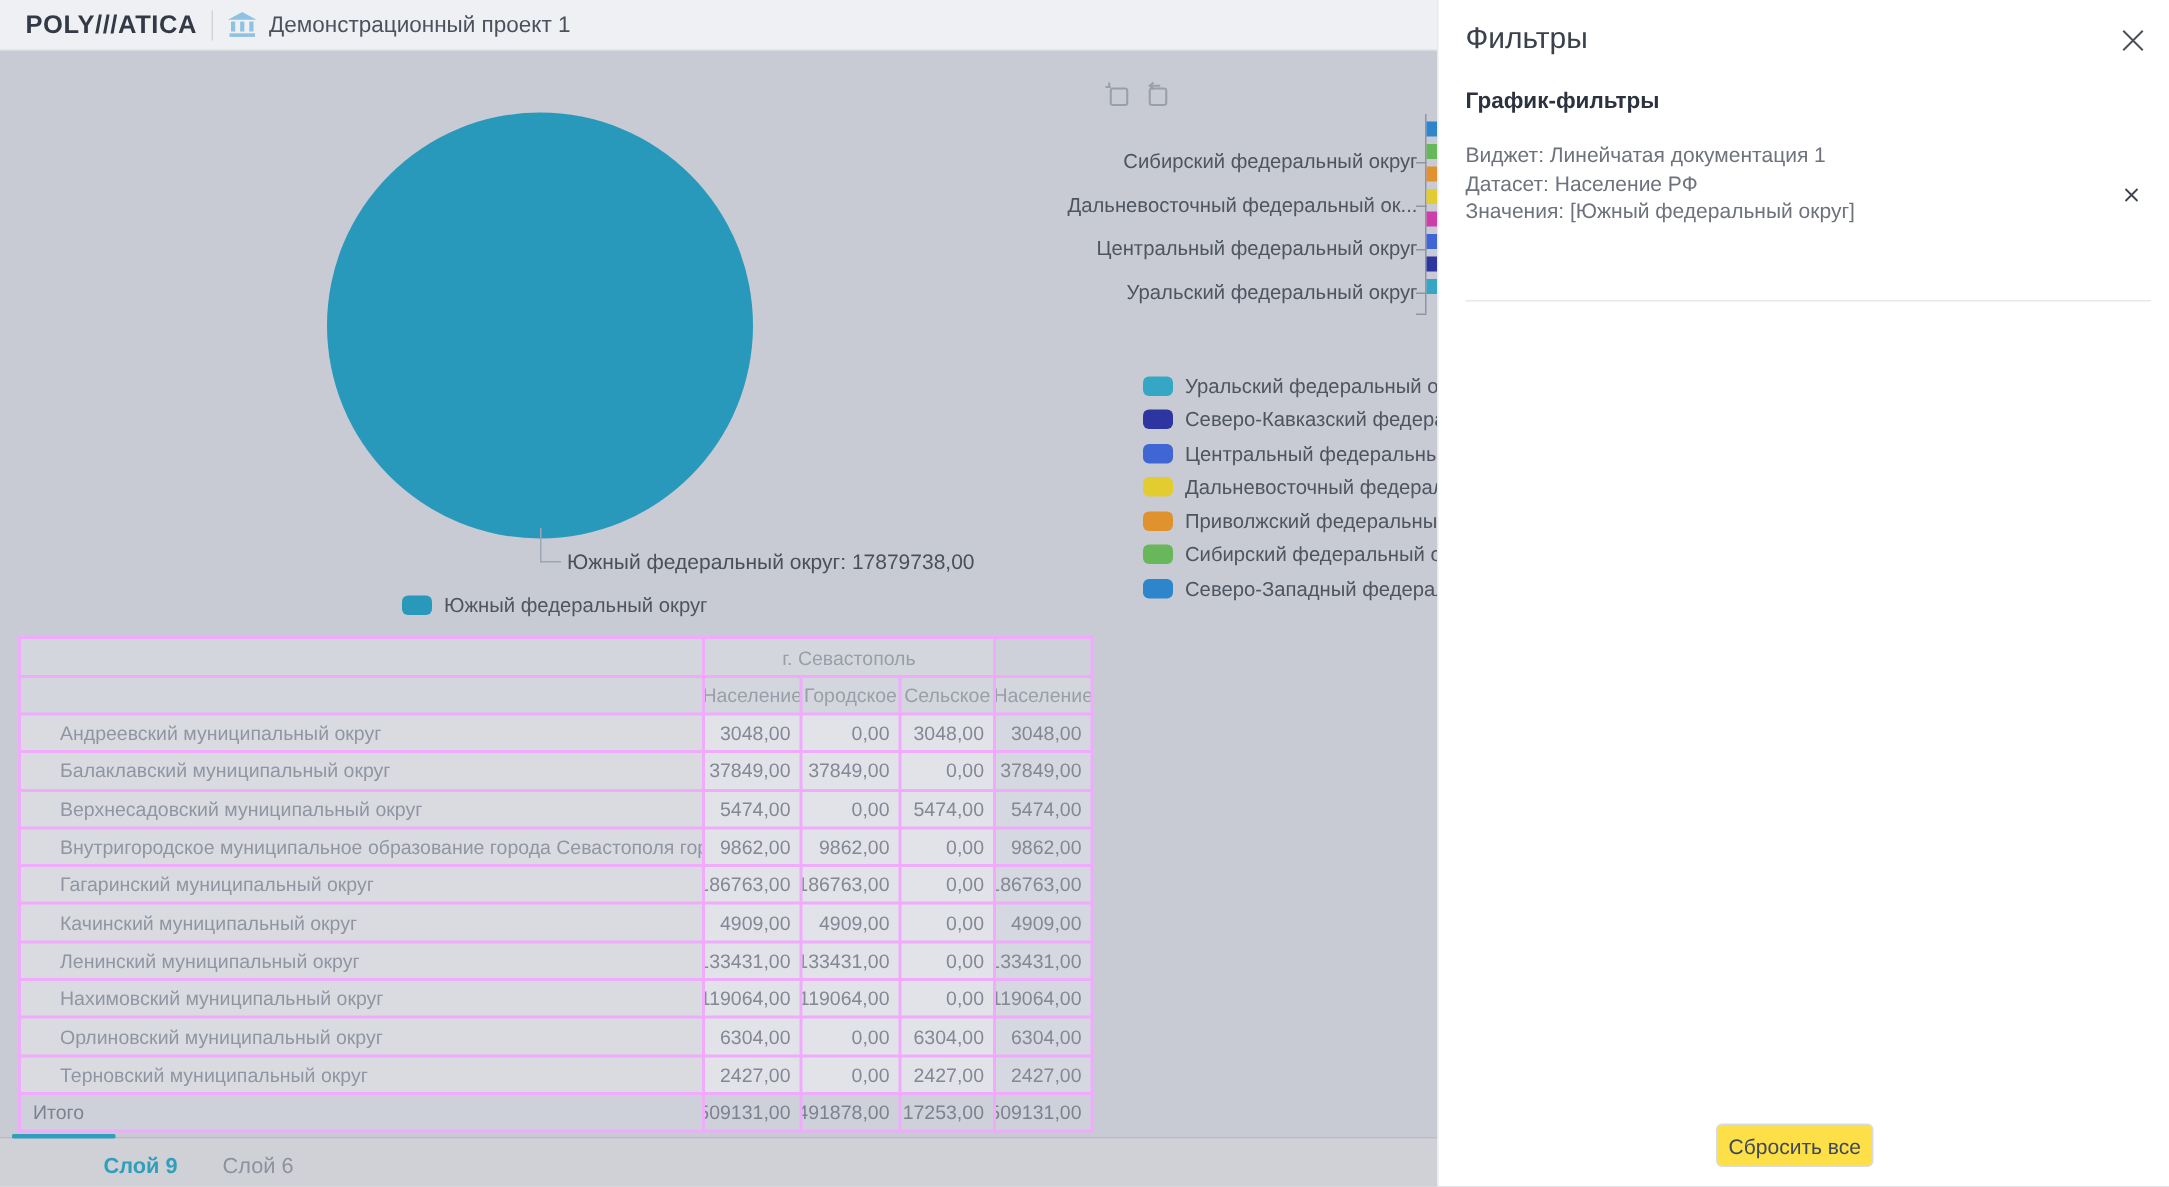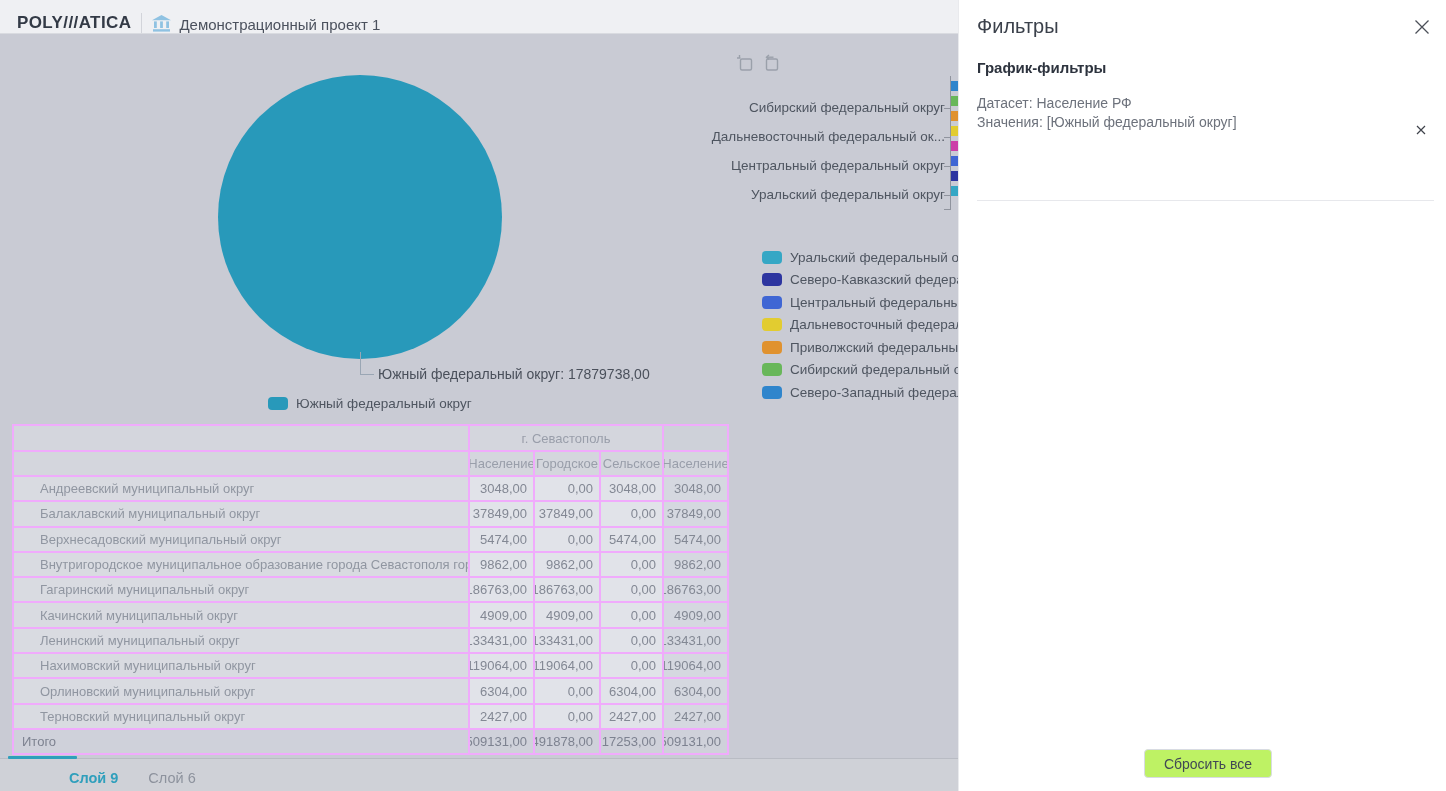--- a/index.html
+++ b/index.html
@@ -1,21 +1,21 @@
 <!DOCTYPE html>
 <html><head>
 <meta charset="utf-8">
 <style>
   html,body{margin:0;padding:0}
   .app{position:relative;width:1446px;height:791px;background:#c9cbd4;overflow:hidden;
        font-family:"Liberation Sans",sans-serif}
 
   
   .topbar{position:absolute;left:0;top:0;width:100%;height:33px;background:#eff0f3;
-          border-bottom:1px solid #d9dbe0;display:flex;align-items:flex-end;z-index:1}
+          border-bottom:1px solid #d9dbe0;display:flex;align-items:center;z-index:1}
   .logo{margin-left:17px;font-size:17px;font-weight:bold;color:#333a46;letter-spacing:.4px}
   .topbar-divider{width:1px;height:20px;background:#d2d4da;margin-left:10px}
   .bank-icon{margin-left:9px}
   .project-title{font-size:15px;color:#4b515d;margin-left:7px}
 
   
   .pie{position:absolute;left:218px;top:75px;width:284px;height:284px;border-radius:50%;background:#2899ba}
   .callout-v{position:absolute;left:360px;top:352px;width:1px;height:23px;background:#9aa6b4}
   .callout-h{position:absolute;left:360px;top:374px;width:14px;height:1px;background:#9aa6b4}
   .pie-callout{position:absolute;left:378px;top:366px;font-size:14px;color:#4a505b;white-space:nowrap}
@@ -61,21 +61,21 @@
   
   .panel{position:absolute;left:958px;top:0;width:488px;height:791px;background:#ffffff;
          border-left:1px solid #e9eaed;z-index:10}
   .panel-title{position:absolute;left:18px;top:15px;font-size:20px;color:#3b414b}
   .panel-close{position:absolute;right:17px;top:19px;cursor:pointer}
   .section-title{position:absolute;left:18px;top:59px;font-size:15px;font-weight:bold;color:#2d333e}
   #filter-lines{position:absolute;left:18px;top:94px}
   .filter-line{font-size:14px;color:#6d727c;line-height:18.7px}
   .filter-close{position:absolute;right:21px;top:125px;cursor:pointer}
   .panel-divider{position:absolute;left:18px;top:200px;width:457px;height:1px;background:#e7e8ec}
-  .reset-btn{position:absolute;left:185px;top:749px;width:128px;height:29px;background:#bef264;
+  .reset-btn{position:absolute;left:185px;top:749px;width:105px;height:29px;background:#fde047;
              border:1px solid #d8dbe2;border-radius:4px;font-size:14px;color:#414855;
              display:flex;align-items:center;justify-content:center;cursor:pointer;
              font-family:"Liberation Sans",sans-serif}
 </style>
 </head>
 <body>
 
 <div class="app">
 
   <div class="topbar">
@@ -241,20 +241,21 @@
       <div class="tab">Слой 6</div>
     </div>
 
   <div class="panel">
     <div class="panel-title">Фильтры</div>
     <svg class="panel-close" width="16" height="16" viewBox="0 0 16 16">
       <path d="M1.5 1.5 L14.5 14.5 M14.5 1.5 L1.5 14.5" stroke="#4c5059" stroke-width="1.3" fill="none"></path>
     </svg>
     <div class="section-title">График-фильтры</div>
     <div id="filter-lines">
+        <div class="filter-line">Виджет: Линейчатая документация 1</div>
         <div class="filter-line">Датасет: Население РФ</div>
         <div class="filter-line">Значения: [Южный федеральный округ]</div>
       </div>
     <svg class="filter-close" width="10" height="10" viewBox="0 0 10 10">
       <path d="M1 1 L9 9 M9 1 L1 9" stroke="#3f434b" stroke-width="1.2" fill="none"></path>
     </svg>
     <div class="panel-divider"></div>
     <button class="reset-btn">Сбросить все</button>
   </div>
 

